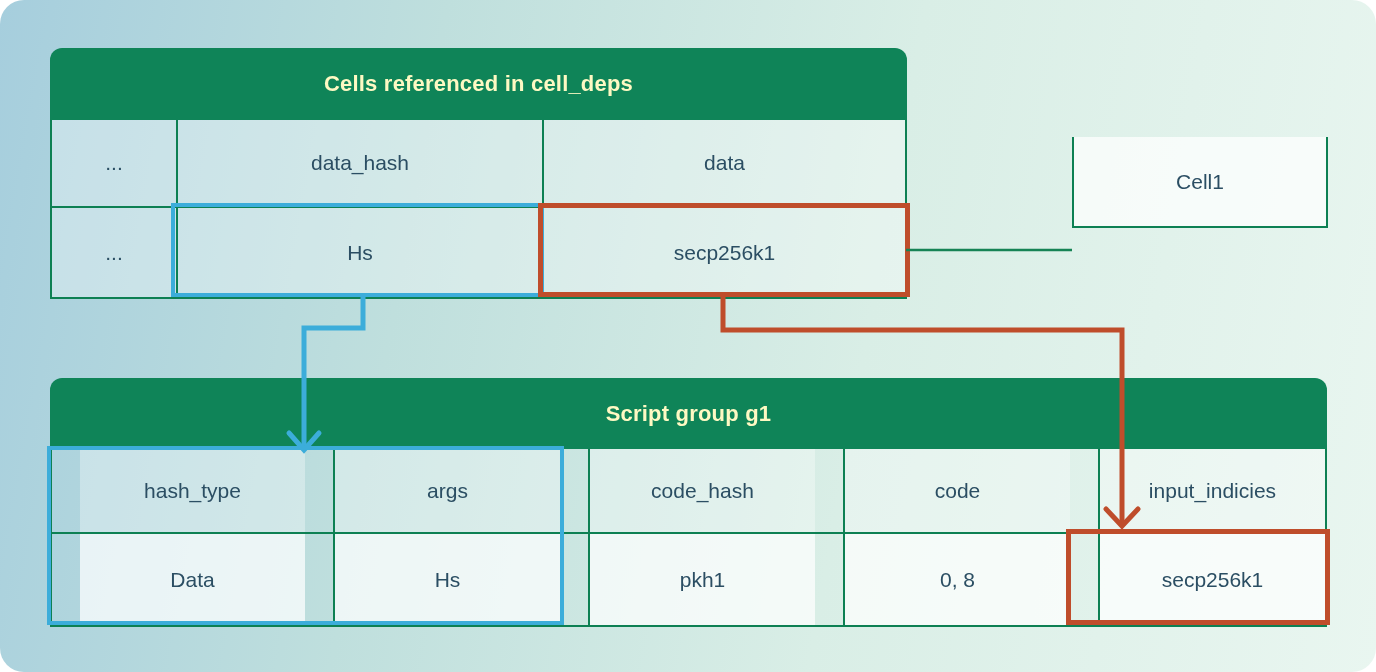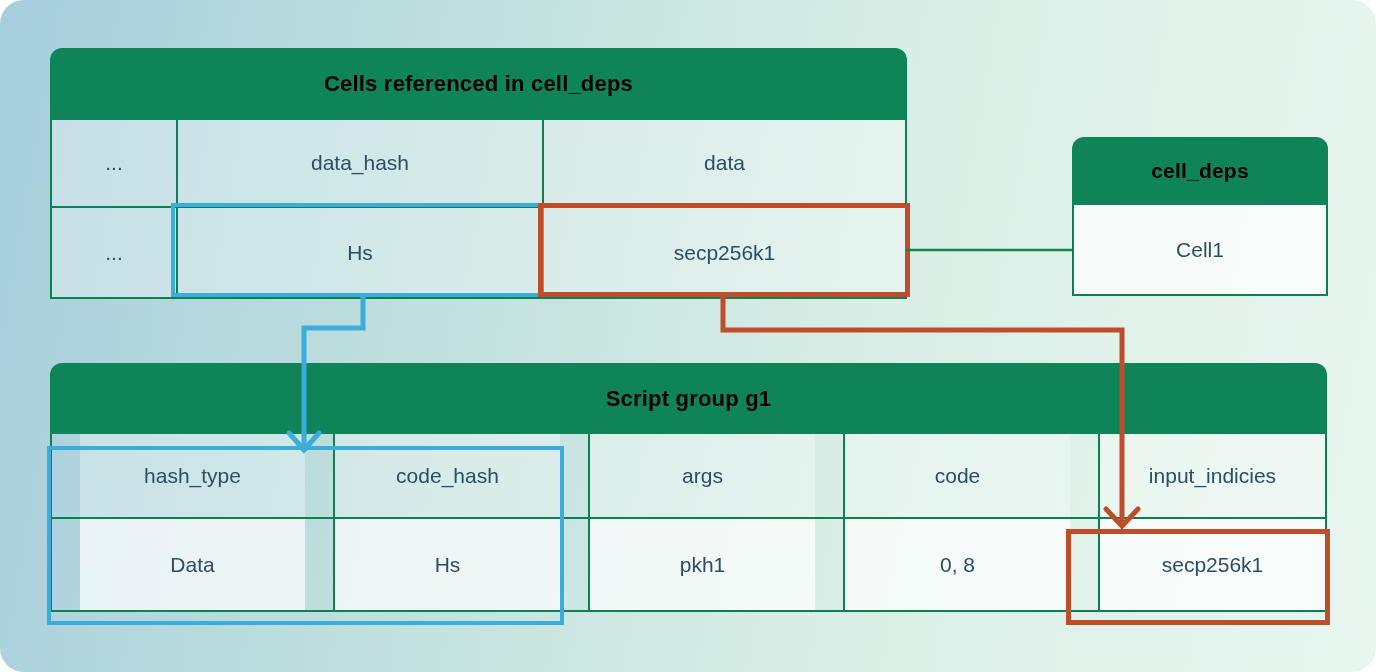--- a/index.html
+++ b/index.html
@@ -12,21 +12,21 @@
     background: linear-gradient(100deg, #a6cedd 0%, #bfdfdd 30%, #d9eee6 62%, #e9f6f0 100%);
     font-family: "Liberation Sans", sans-serif;
     color: #2b4e63;
   }
 
   
   .tbl { position: absolute; box-sizing: border-box; }
   .tbl-header {
     box-sizing: border-box;
     background: #0f8458;
-    color: #000000;
+    color: #fef9c3;
     font-weight: bold;
     font-size: 22px;
     display: flex;
     align-items: center;
     justify-content: center;
     border-radius: 12px 12px 0 0;
     letter-spacing: 0.2px;
   }
   .tbl-body {
     box-sizing: border-box;
@@ -56,21 +56,21 @@
   #tbl-cells-ref .c2 { width: 366px; }
   #tbl-cells-ref .c3 { flex: 1; }
 
   
   #tbl-cell-deps { left: 1072px; top: 137px; width: 256px; }
   #tbl-cell-deps .tbl-header { height: 68px; font-size: 21px; }
   #tbl-cell-deps .row-values { height: 89px; }
   #tbl-cell-deps .c1 { flex: 1; }
 
   
-  #tbl-script-group { left: 50px; top: 363px; width: 1277px; }
+  #tbl-script-group { left: 50px; top: 378px; width: 1277px; }
   #tbl-script-group .tbl-header { height: 71px; }
   #tbl-script-group .row-labels { height: 83px; }
   #tbl-script-group .row-values { height: 91px; }
   #tbl-script-group .cell { flex: 1; margin-left: 28px; }
 
   
   .hl {
     position: absolute;
     box-sizing: border-box;
     background: transparent;
@@ -108,35 +108,34 @@
       </div>
       <div class="row row-values">
         <div class="cell c1 tint-a">...</div>
         <div class="cell c2 tint-a">Hs</div>
         <div class="cell c3 tint-a">secp256k1</div>
       </div>
     </div>
   </div>
 
   <div class="tbl" id="tbl-cell-deps">
-    <div class="tbl-header">cell_deps</div>
     <div class="tbl-body">
       <div class="row row-values">
         <div class="cell c1 tint-b">Cell1</div>
       </div>
     </div>
   </div>
 
   <div class="tbl" id="tbl-script-group">
     <div class="tbl-header">Script group g1</div>
     <div class="tbl-body">
       <div class="row row-labels">
         <div class="cell tint-a">hash_type</div>
+        <div class="cell tint-a">args</div>
         <div class="cell tint-a">code_hash</div>
-        <div class="cell tint-a">args</div>
         <div class="cell tint-a">code</div>
         <div class="cell tint-a">input_indicies</div>
       </div>
       <div class="row row-values">
         <div class="cell tint-b">Data</div>
         <div class="cell tint-b">Hs</div>
         <div class="cell tint-b">pkh1</div>
         <div class="cell tint-b">0, 8</div>
         <div class="cell tint-b">secp256k1</div>
       </div>

